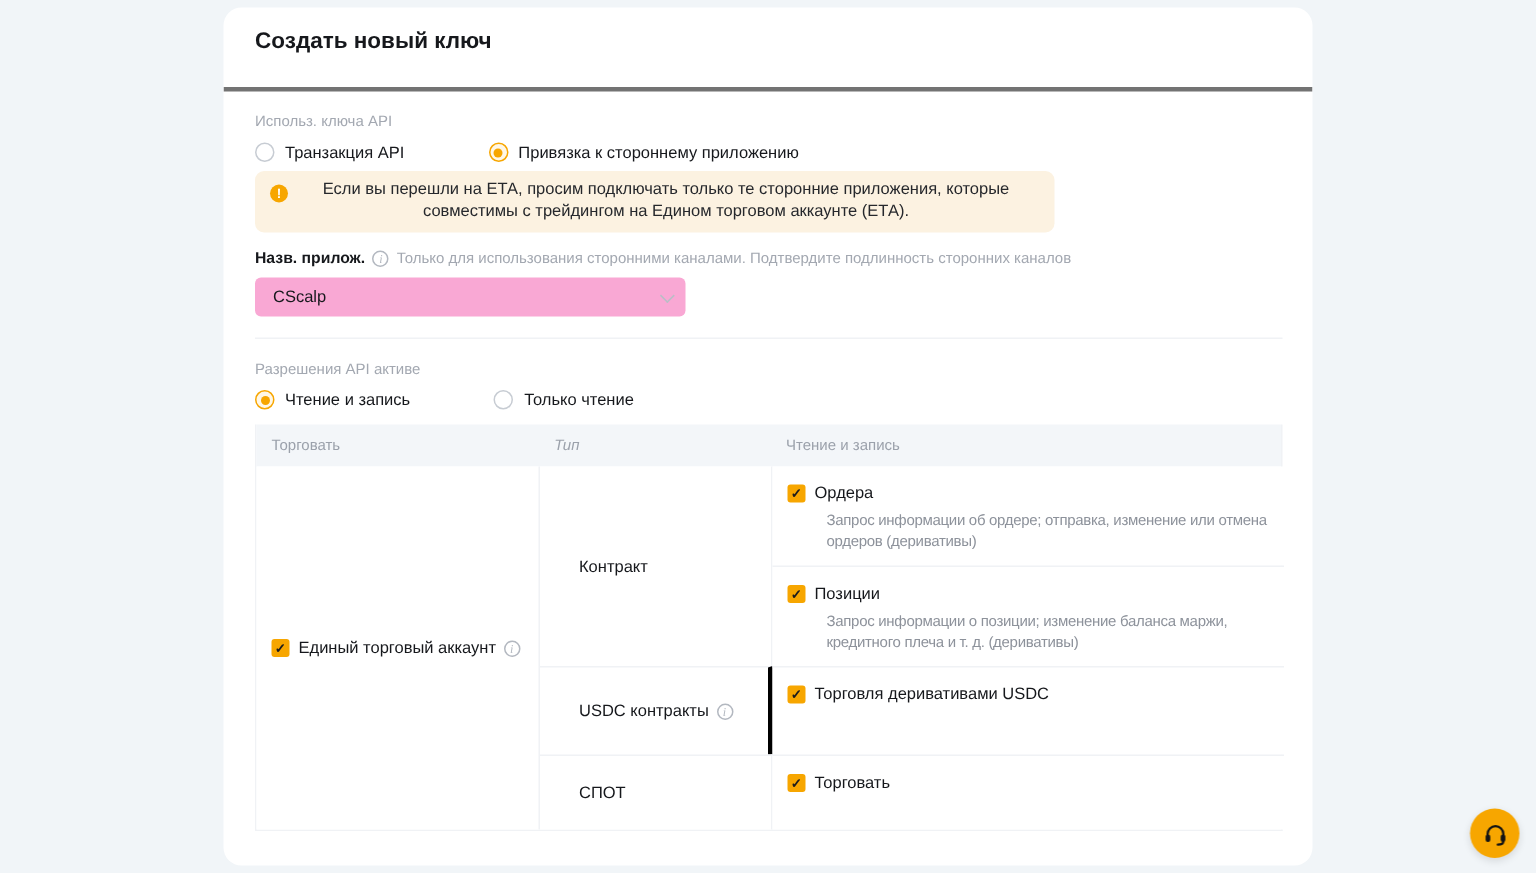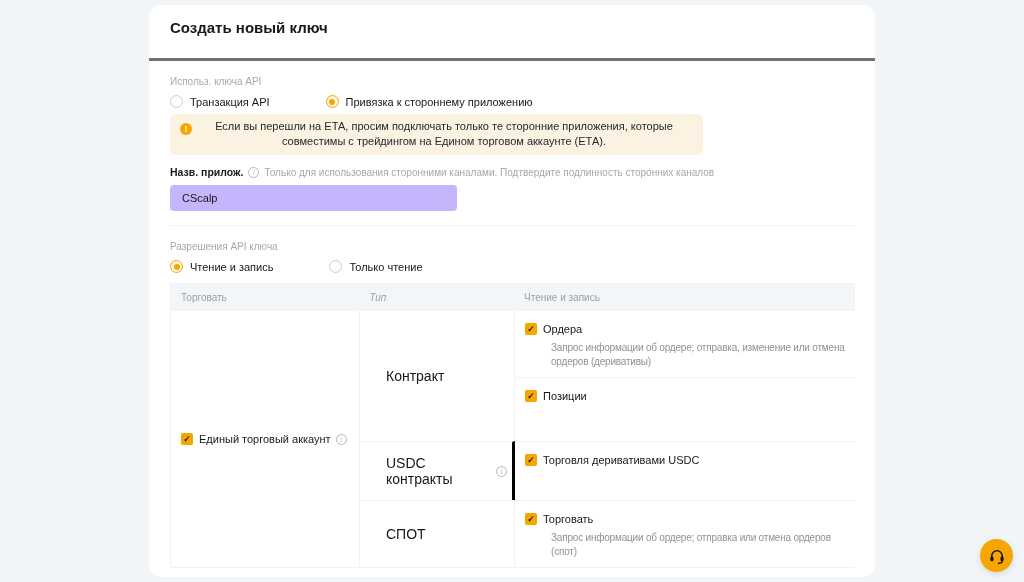--- a/index.html
+++ b/index.html
@@ -60,21 +60,21 @@
     width:11px; height:11px; border-radius:50%;
     border:1px solid #b3b8c0; color:#b3b8c0;
     font-size:8px; font-style:italic; font-family:"Liberation Serif", serif;
     display:inline-flex; align-items:center; justify-content:center;
     margin:0 5px; flex:0 0 auto;
   }
   .name-helper { font-size:10px; color:#a3a8b1; }
 
   .dropdown {
     margin-top:7px; width:287px; height:26px;
-    background:#c4b5fd; border-radius:4px;
+    background:#f9a8d4; border-radius:4px;
     display:flex; align-items:center; justify-content:space-between;
     padding:0 10px 0 12px; cursor:pointer;
   }
   .dropdown-value { font-size:11px; color:#16181c; }
   .chevron {
     width:7px; height:7px;
     border-right:1.5px solid #b9bec6; border-bottom:1.5px solid #b9bec6;
     transform:rotate(45deg) translateY(-2px);
   }
   .orange-note { margin-top:8px; font-size:11px; color:#f7a600; }
@@ -100,21 +100,21 @@
   .t-body {
     display:grid;
     grid-template-columns:189px 155px 341px;
     grid-template-rows:minmax(43px,auto) minmax(64px,auto) minmax(59px,auto) minmax(50px,auto);
   }
   .cell { background:#fff; }
   .c-acct { grid-area:1/1/5/2; border-right:1px solid #f0f2f5; display:flex; align-items:center; padding-left:10px; }
   .c-type-contract { grid-area:1/2/3/3; border-right:1px solid #f0f2f5; display:flex; align-items:center; padding-left:10px; }
   .c-type-usdc { grid-area:3/2/4/3; border-right:3px solid #000000; border-top:1px solid #f0f2f5; display:flex; align-items:center; padding-left:10px; }
   .c-type-spot { grid-area:4/2/5/3; border-right:1px solid #f0f2f5; border-top:1px solid #f0f2f5; display:flex; align-items:center; padding-left:10px; }
-  .type-label { font-size:14px; color:#16181c;padding-left:16px; }
+  .type-label { font-size:11px; color:#16181c;padding-left:16px; }
   .c-perm { padding:12px 10px 8px 10px; }
   .c-p0 { grid-area:1/3/2/4; }
   .c-p1 { grid-area:2/3/3/4; border-top:1px solid #f0f2f5; }
   .c-p2 { grid-area:3/3/4/4; border-top:1px solid #f0f2f5; }
   .c-p3 { grid-area:4/3/5/4; border-top:1px solid #f0f2f5; }
   .perm-desc {
     margin:6px 0 0 26px; max-width:305px;
     font-size:10px; letter-spacing:-0.2px; line-height:14px; color:#8d929b;
   }
 
@@ -169,21 +169,21 @@
       <span class="dropdown-value">CScalp</span>
       <span class="chevron"></span>
     </div>
 
     <div class="sec1-bottom"></div>
   </div>
 
   <div class="divider"></div>
 
   <div class="section">
-    <div class="sec-label">Разрешения API ключа</div>
+    <div class="sec-label">Разрешения API активе</div>
 
     <div class="radio-row">
       <div class="radio-opt selected">
         <span class="radio-circle">
             <span class="radio-dot"></span>
           </span>
         <span class="radio-label">Чтение и запись</span>
       </div>
       <div class="radio-opt">
         <span class="radio-circle">
@@ -226,35 +226,35 @@
             <span class="cb-label">Ордера</span>
           </div>
           <div class="perm-desc">Запрос информации об ордере; отправка, изменение или отмена ордеров (деривативы)</div>
         </div>
 
         <div class="cell c-perm c-p1">
           <div class="cb-row">
             <span class="checkbox">✓</span>
             <span class="cb-label">Позиции</span>
           </div>
+          <div class="perm-desc">Запрос информации о позиции; изменение баланса маржи, кредитного плеча и т. д. (деривативы)</div>
         </div>
 
         <div class="cell c-perm c-p2">
           <div class="cb-row">
             <span class="checkbox">✓</span>
             <span class="cb-label">Торговля деривативами USDC</span>
           </div>
         </div>
 
         <div class="cell c-perm c-p3">
           <div class="cb-row">
             <span class="checkbox">✓</span>
             <span class="cb-label">Торговать</span>
           </div>
-          <div class="perm-desc">Запрос информации об ордере; отправка или отмена ордеров (спот)</div>
         </div>
       </div>
     </div>
 
   </div>
 
 </div>
 
 <button class="support-fab">
   <span style="display:flex;">

